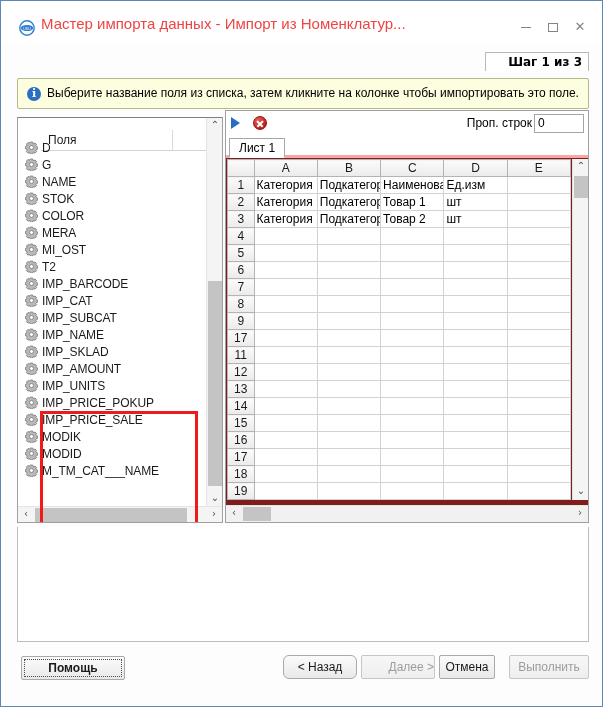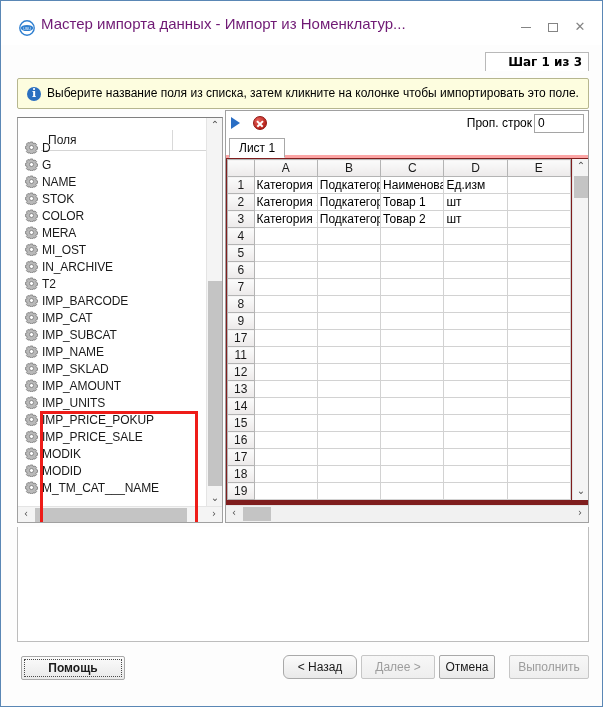--- a/index.html
+++ b/index.html
@@ -28,21 +28,21 @@
     background: #ffffff;
     border-top: 1px solid #5a87b5;
   }
   #title-icon {
     position: absolute; left: 18px; top: 19px;
     width: 16px; height: 16px;
   }
   #title-text {
     position: absolute; left: 40px; top: 14px;
     font-size: 15px;
-    color: #701a75;
+    color: #ef4444;
     white-space: nowrap;
     font-family: "Liberation Sans", sans-serif;
   }
   .wbtn {
     position: absolute; top: 15px;
     width: 26px; height: 22px;
     color: #848484;
     font-size: 13px;
     text-align: center;
     line-height: 22px;
@@ -341,21 +341,21 @@
     cursor: default;
     font-family: "Liberation Sans", sans-serif;
   }
   .btn.disabled { color: #9d9d9d; border-color: #c6c6c6; background: linear-gradient(#f7f7f7, #eeeeee); }
   .btn .focusring {
     position: absolute; left: 2px; top: 2px; right: 2px; bottom: 2px;
     border: 1px dotted #4a4a4a;
   }
   #b-help   { left: 20px;  top: 656px; width: 104px; font-weight: bold; }
   #b-back   { left: 282px; top: 655px; width: 74px; border-radius: 6px; }
-  #b-next   { left: 360px; top: 655px; width: 74px; }
+  #b-next   { left: 360px; top: 655px; width: 74px; text-align: right; }
   #b-cancel { left: 438px; top: 655px; width: 56px; }
   #b-exec   { left: 508px; top: 655px; width: 80px; }
 </style>
 </head>
 <body>
 
 <div id="window">
 
   <div id="titlebar">
     <svg id="title-icon" viewBox="0 0 16 16">
@@ -407,24 +407,20 @@
             <path fill="#b9b9b9" stroke="#6f6f6f" stroke-width="0.9" d="M6.6 1.2h2.8l.35 1.5 1.25.52 1.3-.8 2 2-.8 1.3.52 1.25 1.5.35v2.8l-1.5.35-.52 1.25.8 1.3-2 2-1.3-.8-1.25.52-.35 1.5H6.6l-.35-1.5-1.25-.52-1.3.8-2-2 .8-1.3L1.98 9.8.48 9.45V6.65l1.5-.35L2.5 5.05l-.8-1.3 2-2 1.3.8 1.25-.52z"></path>
             <circle cx="8" cy="8" r="2.5" fill="#ffffff" stroke="#6f6f6f" stroke-width="0.9"></circle>
           </svg><span class="field-label">MERA</span></div>
         <div class="field-row"><svg class="gear" viewBox="0 0 16 16">
             <path fill="#b9b9b9" stroke="#6f6f6f" stroke-width="0.9" d="M6.6 1.2h2.8l.35 1.5 1.25.52 1.3-.8 2 2-.8 1.3.52 1.25 1.5.35v2.8l-1.5.35-.52 1.25.8 1.3-2 2-1.3-.8-1.25.52-.35 1.5H6.6l-.35-1.5-1.25-.52-1.3.8-2-2 .8-1.3L1.98 9.8.48 9.45V6.65l1.5-.35L2.5 5.05l-.8-1.3 2-2 1.3.8 1.25-.52z"></path>
             <circle cx="8" cy="8" r="2.5" fill="#ffffff" stroke="#6f6f6f" stroke-width="0.9"></circle>
           </svg><span class="field-label">MI_OST</span></div>
         <div class="field-row"><svg class="gear" viewBox="0 0 16 16">
             <path fill="#b9b9b9" stroke="#6f6f6f" stroke-width="0.9" d="M6.6 1.2h2.8l.35 1.5 1.25.52 1.3-.8 2 2-.8 1.3.52 1.25 1.5.35v2.8l-1.5.35-.52 1.25.8 1.3-2 2-1.3-.8-1.25.52-.35 1.5H6.6l-.35-1.5-1.25-.52-1.3.8-2-2 .8-1.3L1.98 9.8.48 9.45V6.65l1.5-.35L2.5 5.05l-.8-1.3 2-2 1.3.8 1.25-.52z"></path>
             <circle cx="8" cy="8" r="2.5" fill="#ffffff" stroke="#6f6f6f" stroke-width="0.9"></circle>
-          </svg><span class="field-label">IN_ARCHIVE</span></div>
-        <div class="field-row"><svg class="gear" viewBox="0 0 16 16">
-            <path fill="#b9b9b9" stroke="#6f6f6f" stroke-width="0.9" d="M6.6 1.2h2.8l.35 1.5 1.25.52 1.3-.8 2 2-.8 1.3.52 1.25 1.5.35v2.8l-1.5.35-.52 1.25.8 1.3-2 2-1.3-.8-1.25.52-.35 1.5H6.6l-.35-1.5-1.25-.52-1.3.8-2-2 .8-1.3L1.98 9.8.48 9.45V6.65l1.5-.35L2.5 5.05l-.8-1.3 2-2 1.3.8 1.25-.52z"></path>
-            <circle cx="8" cy="8" r="2.5" fill="#ffffff" stroke="#6f6f6f" stroke-width="0.9"></circle>
           </svg><span class="field-label">T2</span></div>
         <div class="field-row"><svg class="gear" viewBox="0 0 16 16">
             <path fill="#b9b9b9" stroke="#6f6f6f" stroke-width="0.9" d="M6.6 1.2h2.8l.35 1.5 1.25.52 1.3-.8 2 2-.8 1.3.52 1.25 1.5.35v2.8l-1.5.35-.52 1.25.8 1.3-2 2-1.3-.8-1.25.52-.35 1.5H6.6l-.35-1.5-1.25-.52-1.3.8-2-2 .8-1.3L1.98 9.8.48 9.45V6.65l1.5-.35L2.5 5.05l-.8-1.3 2-2 1.3.8 1.25-.52z"></path>
             <circle cx="8" cy="8" r="2.5" fill="#ffffff" stroke="#6f6f6f" stroke-width="0.9"></circle>
           </svg><span class="field-label">IMP_BARCODE</span></div>
         <div class="field-row"><svg class="gear" viewBox="0 0 16 16">
             <path fill="#b9b9b9" stroke="#6f6f6f" stroke-width="0.9" d="M6.6 1.2h2.8l.35 1.5 1.25.52 1.3-.8 2 2-.8 1.3.52 1.25 1.5.35v2.8l-1.5.35-.52 1.25.8 1.3-2 2-1.3-.8-1.25.52-.35 1.5H6.6l-.35-1.5-1.25-.52-1.3.8-2-2 .8-1.3L1.98 9.8.48 9.45V6.65l1.5-.35L2.5 5.05l-.8-1.3 2-2 1.3.8 1.25-.52z"></path>
             <circle cx="8" cy="8" r="2.5" fill="#ffffff" stroke="#6f6f6f" stroke-width="0.9"></circle>
           </svg><span class="field-label">IMP_CAT</span></div>
         <div class="field-row"><svg class="gear" viewBox="0 0 16 16">

